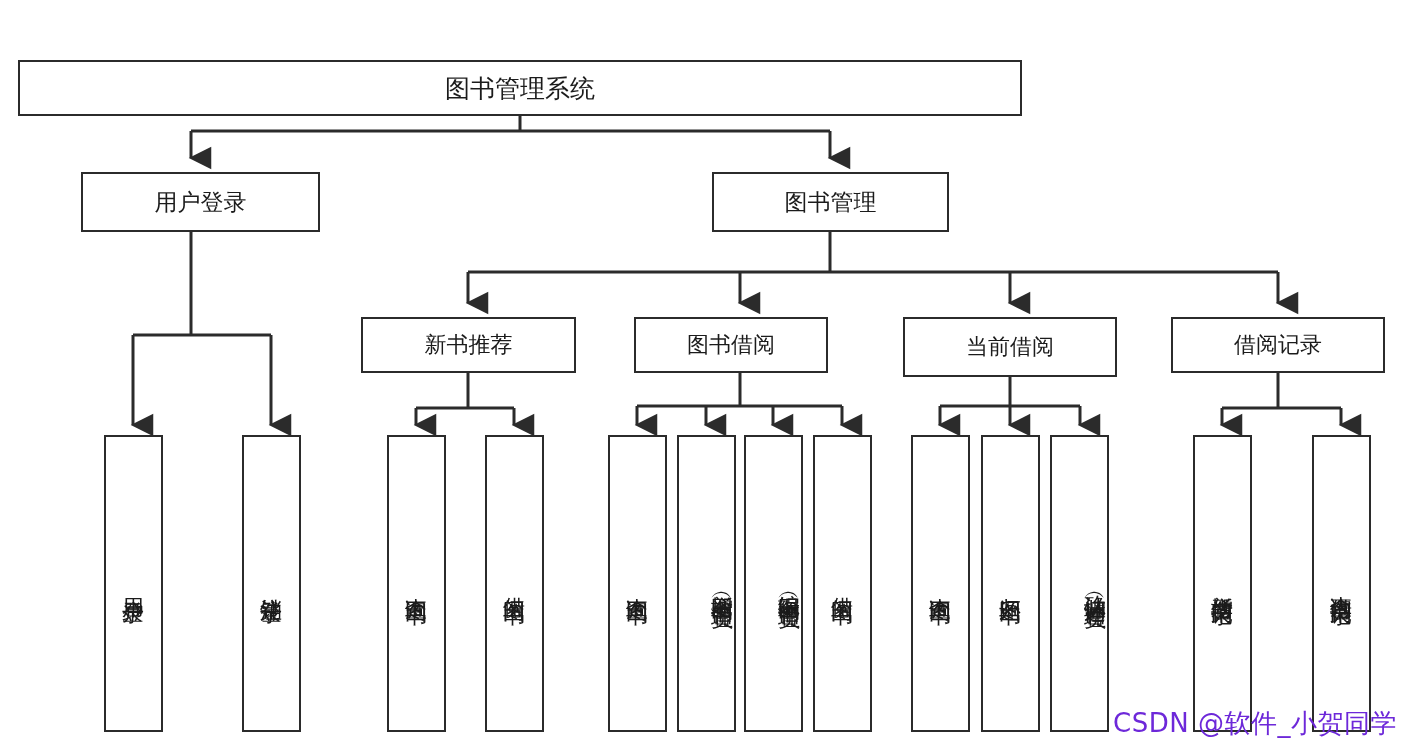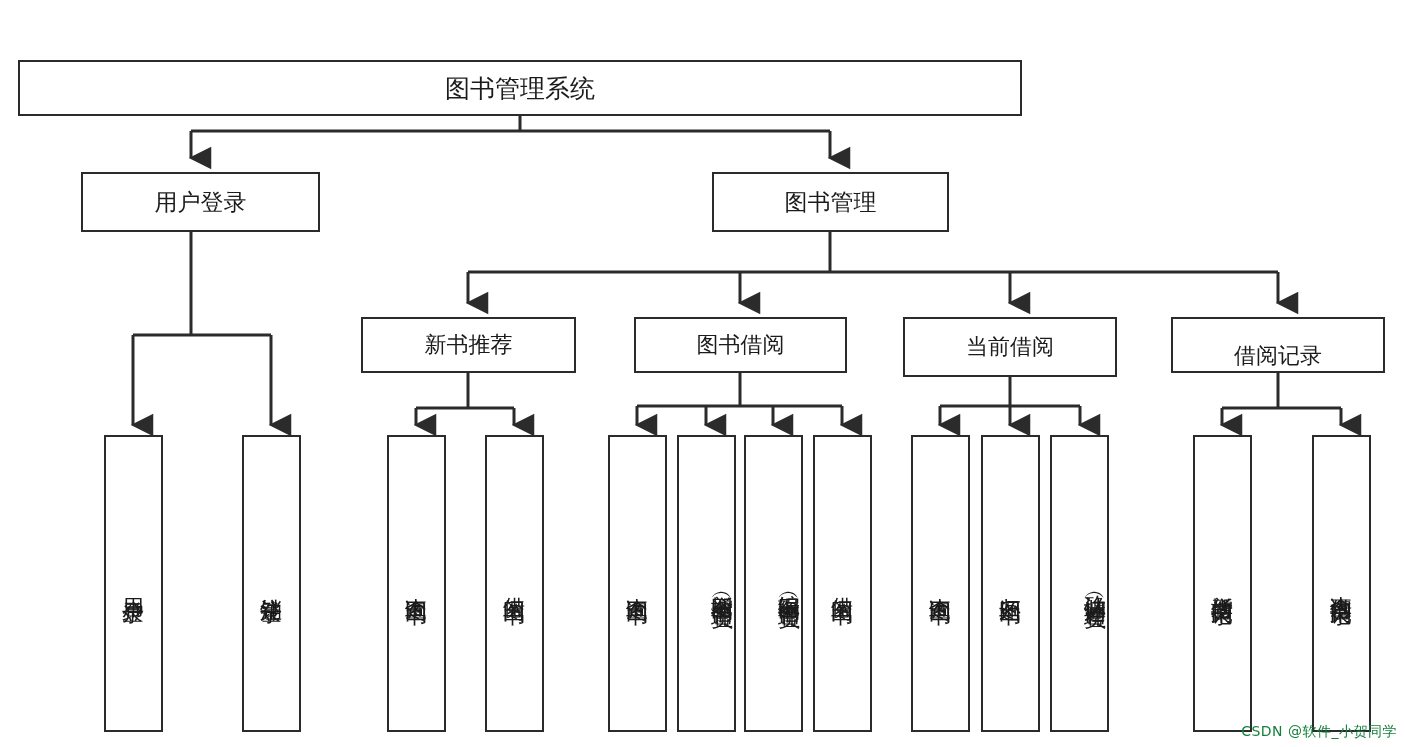--- a/index.html
+++ b/index.html
@@ -61,22 +61,22 @@
     left: 0;
     top: 0;
     width: 1405px;
     height: 747px;
     pointer-events: none;
   }
   .watermark {
     position: absolute;
     right: 8px;
     bottom: 6px;
-    font-size: 14px;
-    color: #15803d;
+    font-size: 26px;
+    color: #6d28d9;
     white-space: nowrap;
     letter-spacing: 0.5px;
   }
 </style>
 </head>
 <body>
 
 <div id="canvas">
 
   <svg class="links" viewBox="0 0 1405 747">
@@ -136,27 +136,27 @@
   <div class="node level2" style="left:81px; top:172px; width:239px; height:60px;">
     <span>用户登录</span>
   </div>
   <div class="node level2" style="left:712px; top:172px; width:237px; height:60px;">
     <span>图书管理</span>
   </div>
 
   <div class="node level3" style="left:361px; top:317px; width:215px; height:56px;">
     <span>新书推荐</span>
   </div>
-  <div class="node level3" style="left:634px; top:317px; width:213px; height:56px;">
+  <div class="node level3" style="left:634px; top:317px; width:194px; height:56px;">
     <span>图书借阅</span>
   </div>
   <div class="node level3" style="left:903px; top:317px; width:214px; height:60px;">
     <span>当前借阅</span>
   </div>
-  <div class="node level3" style="left:1171px; top:317px; width:214px; height:56px;align-items:flex-end;">
+  <div class="node level3" style="left:1171px; top:317px; width:214px; height:56px;">
     <span>借阅记录</span>
   </div>
 
   <div class="node leaf centered" style="left:104px; top:435px; width:59px; height:297px;">
     <span class="vlabel">用户登录</span>
   </div>
   <div class="node leaf centered" style="left:242px; top:435px; width:59px; height:297px;">
     <span class="vlabel">注销登录</span>
   </div>
 

